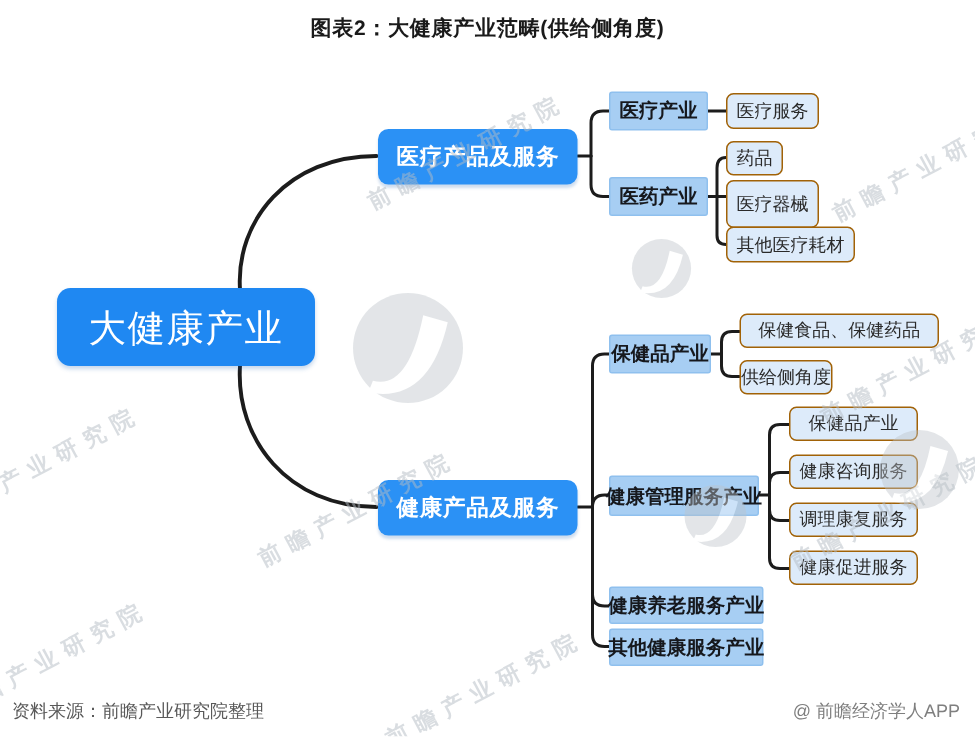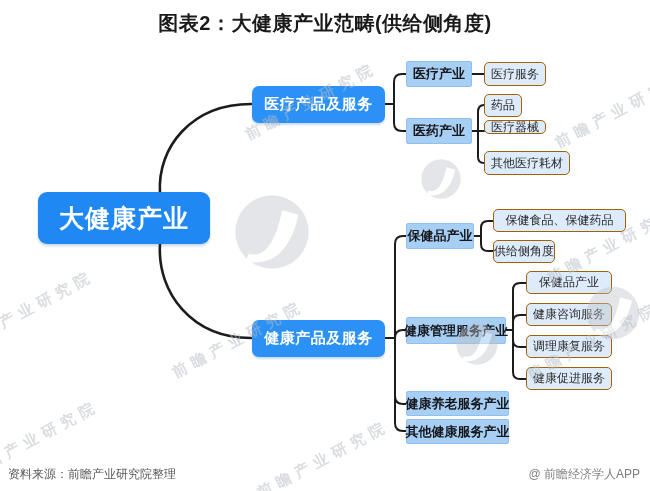--- a/index.html
+++ b/index.html
@@ -3,30 +3,30 @@
 <meta charset="utf-8">
 <style>
   html,body{margin:0;padding:0;background:#ffffff;}
   #stage{
     position:relative;width:650px;height:491px;overflow:hidden;
     background:#ffffff;
     font-family:"Liberation Sans","DejaVu Sans",sans-serif;
   }
   .title{
     position:absolute;top:10px;left:0;width:100%;text-align:center;
-    font-size:20px;font-weight:bold;color:#1a1a1a;letter-spacing:0.5px;
+    font-size:14px;font-weight:bold;color:#1a1a1a;letter-spacing:0.5px;
   }
   svg.lines{position:absolute;left:0;top:0;z-index:1;}
   .node{
     position:absolute;z-index:4;display:flex;align-items:center;justify-content:center;
     white-space:nowrap;box-sizing:border-box;
   }
   .node.root{
     background:#1f88f2;color:#ffffff;border-radius:9px;
-    font-size:25px;font-weight:bold;letter-spacing:1px;
+    font-size:25px;font-weight:normal;letter-spacing:1px;
     box-shadow:0 2px 3px rgba(30,100,180,0.25);
   }
   .node.branch{
     background:#2b91f5;color:#ffffff;border-radius:7px;
     font-size:15px;font-weight:bold;letter-spacing:0.5px;
     box-shadow:0 2px 2px rgba(30,100,180,0.22);
     text-align:center;
   }
   .node.mid{
     background:#a7cef3;border:1px solid #8fc0ee;border-radius:2px;
@@ -95,21 +95,21 @@
   <div class="node root" style="left:38px;top:192px;width:172px;height:52px">大健康产业</div>
 
   <div class="node branch" style="left:252px;top:86px;width:133px;height:37px">医疗产品及服务</div>
   <div class="node branch" style="left:252px;top:320px;width:133px;height:37px">健康产品及服务</div>
 
   <div class="node mid" style="left:406px;top:61px;width:66px;height:26px">医疗产业</div>
   <div class="node leaf" style="left:484px;top:62px;width:62px;height:24px">医疗服务</div>
 
   <div class="node mid" style="left:406px;top:118px;width:66px;height:26px">医药产业</div>
   <div class="node leaf" style="left:484px;top:94px;width:38px;height:23px">药品</div>
-  <div class="node leaf" style="left:484px;top:120px;width:62px;height:14px">医疗器械</div>
+  <div class="node leaf" style="left:484px;top:120px;width:62px;height:32px">医疗器械</div>
   <div class="node leaf" style="left:484px;top:151px;width:86px;height:24px">其他医疗耗材</div>
 
   <div class="node mid" style="left:406px;top:223px;width:68px;height:26px">保健品产业</div>
   <div class="node leaf" style="left:493px;top:209px;width:133px;height:23px">保健食品、保健药品</div>
   <div class="node leaf" style="left:493px;top:240px;width:62px;height:23px">供给侧角度</div>
 
   <div class="node mid" style="left:406px;top:317px;width:100px;height:27px">健康管理服务产业</div>
   <div class="node leaf" style="left:526px;top:271px;width:86px;height:23px">保健品产业</div>
   <div class="node leaf" style="left:526px;top:303px;width:86px;height:23px">健康咨询服务</div>
   <div class="node leaf" style="left:526px;top:335px;width:86px;height:23px">调理康复服务</div>

